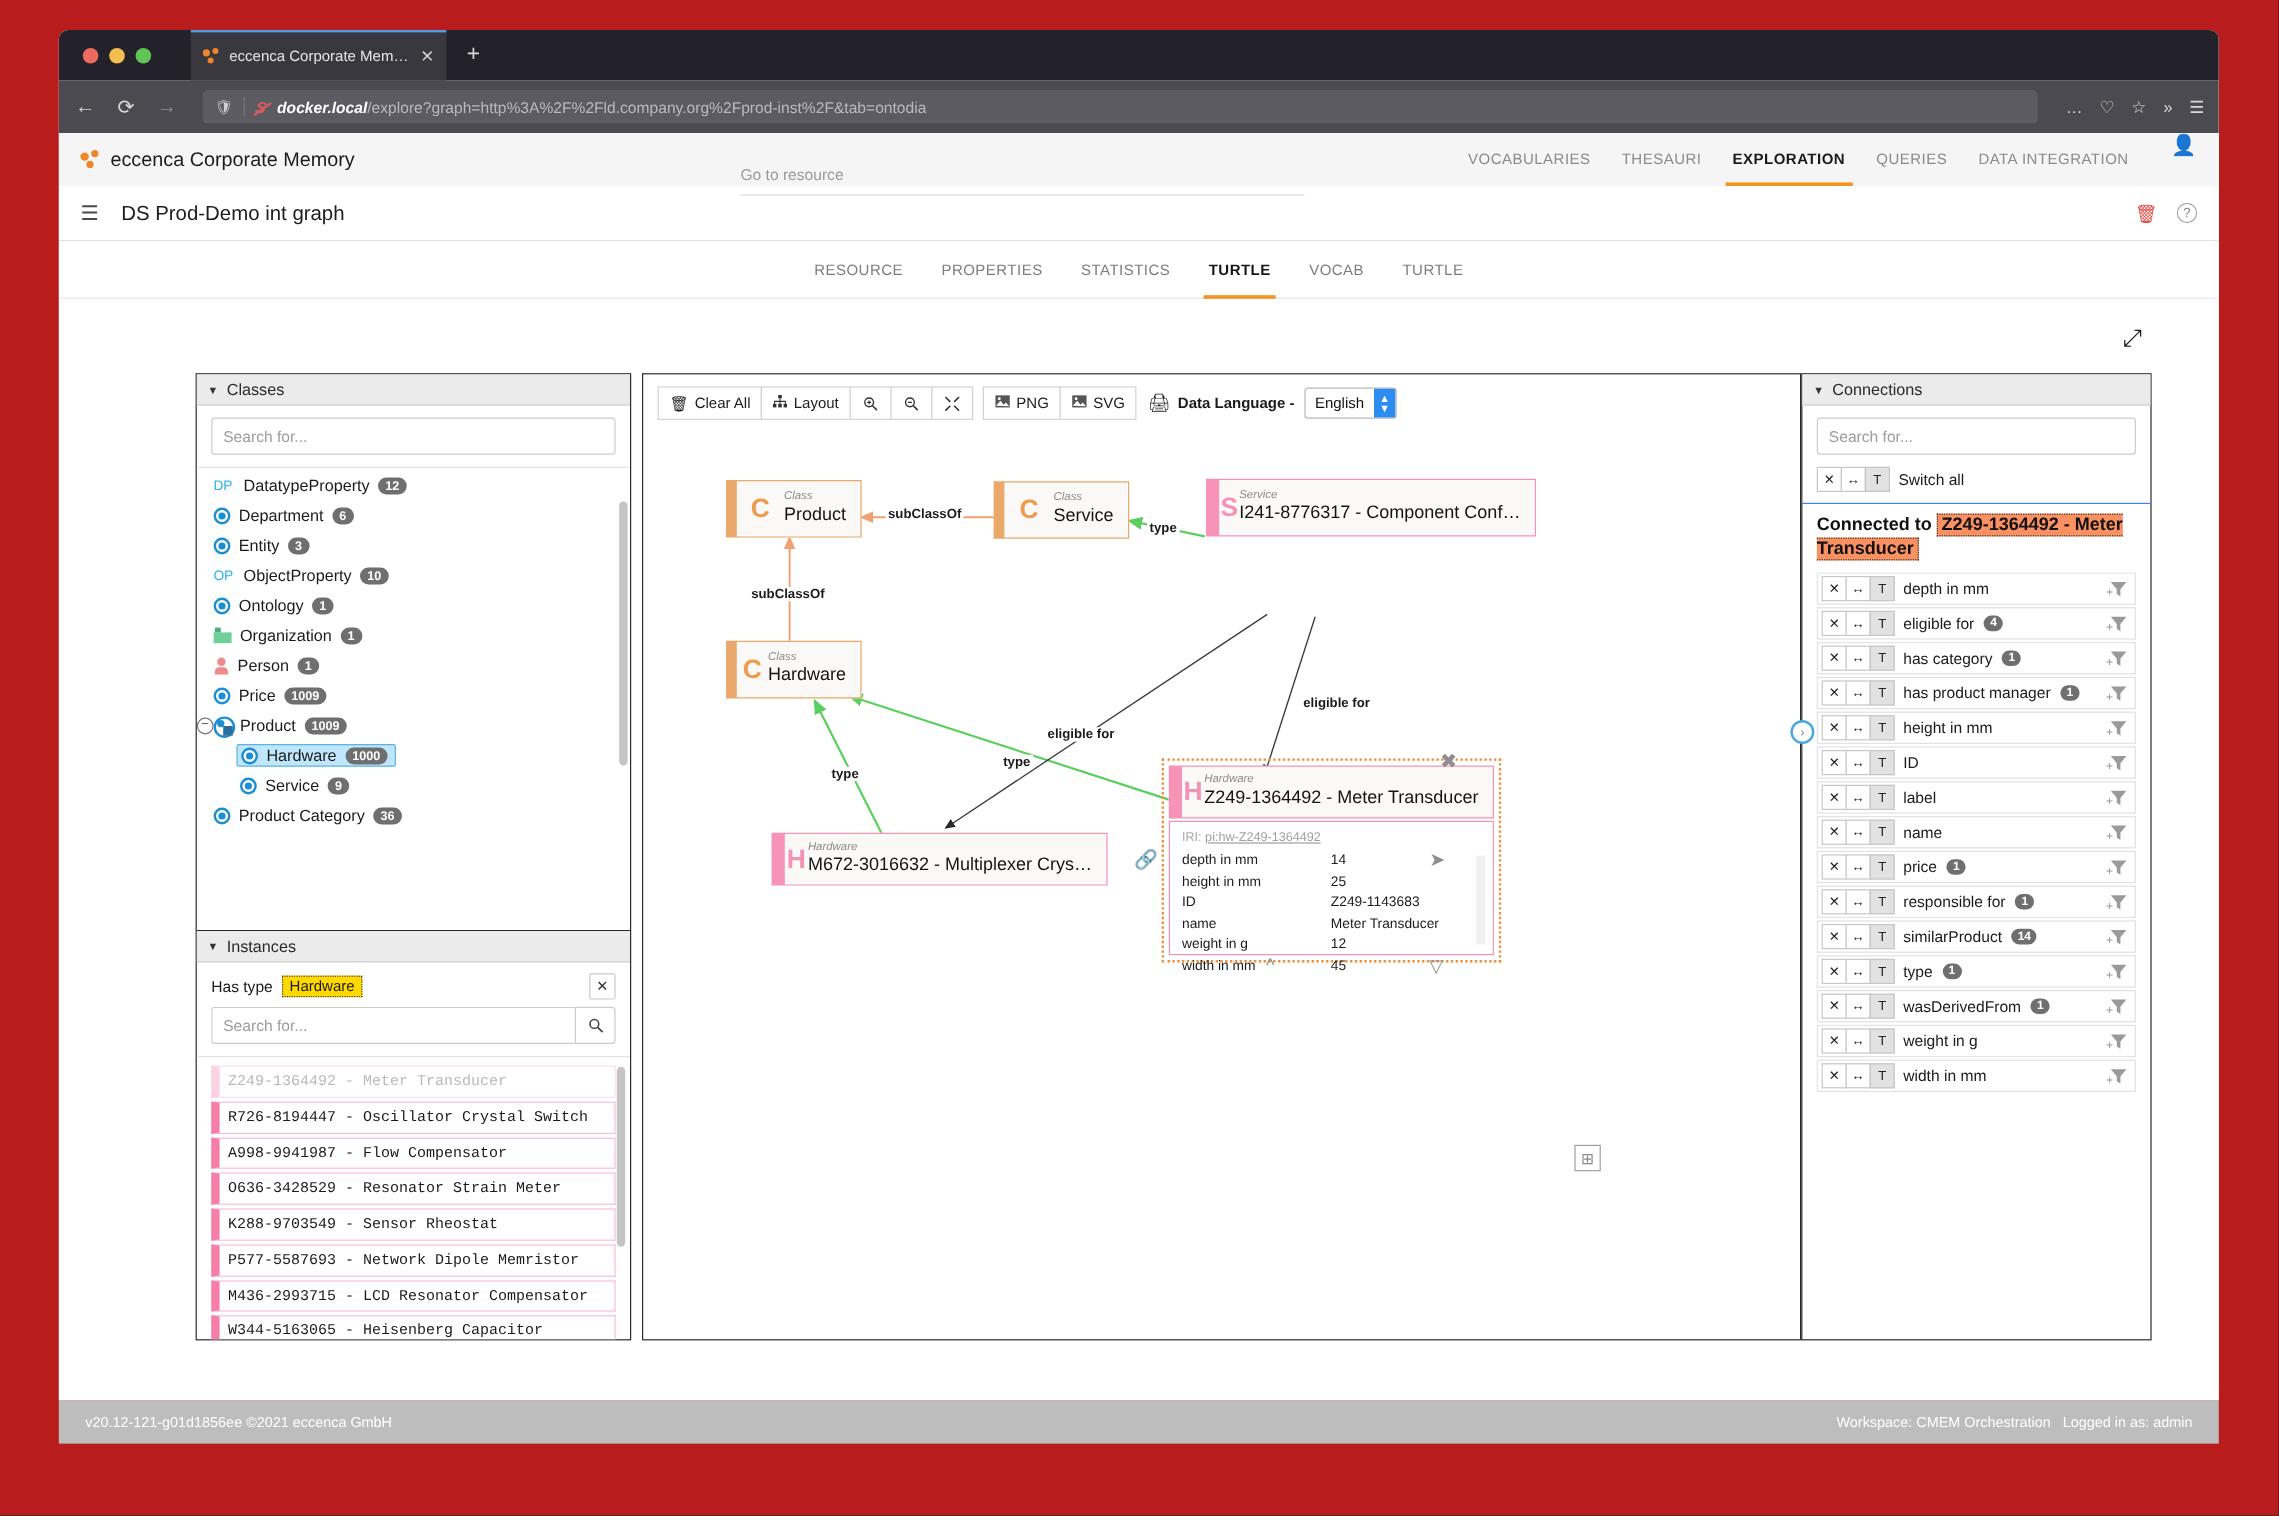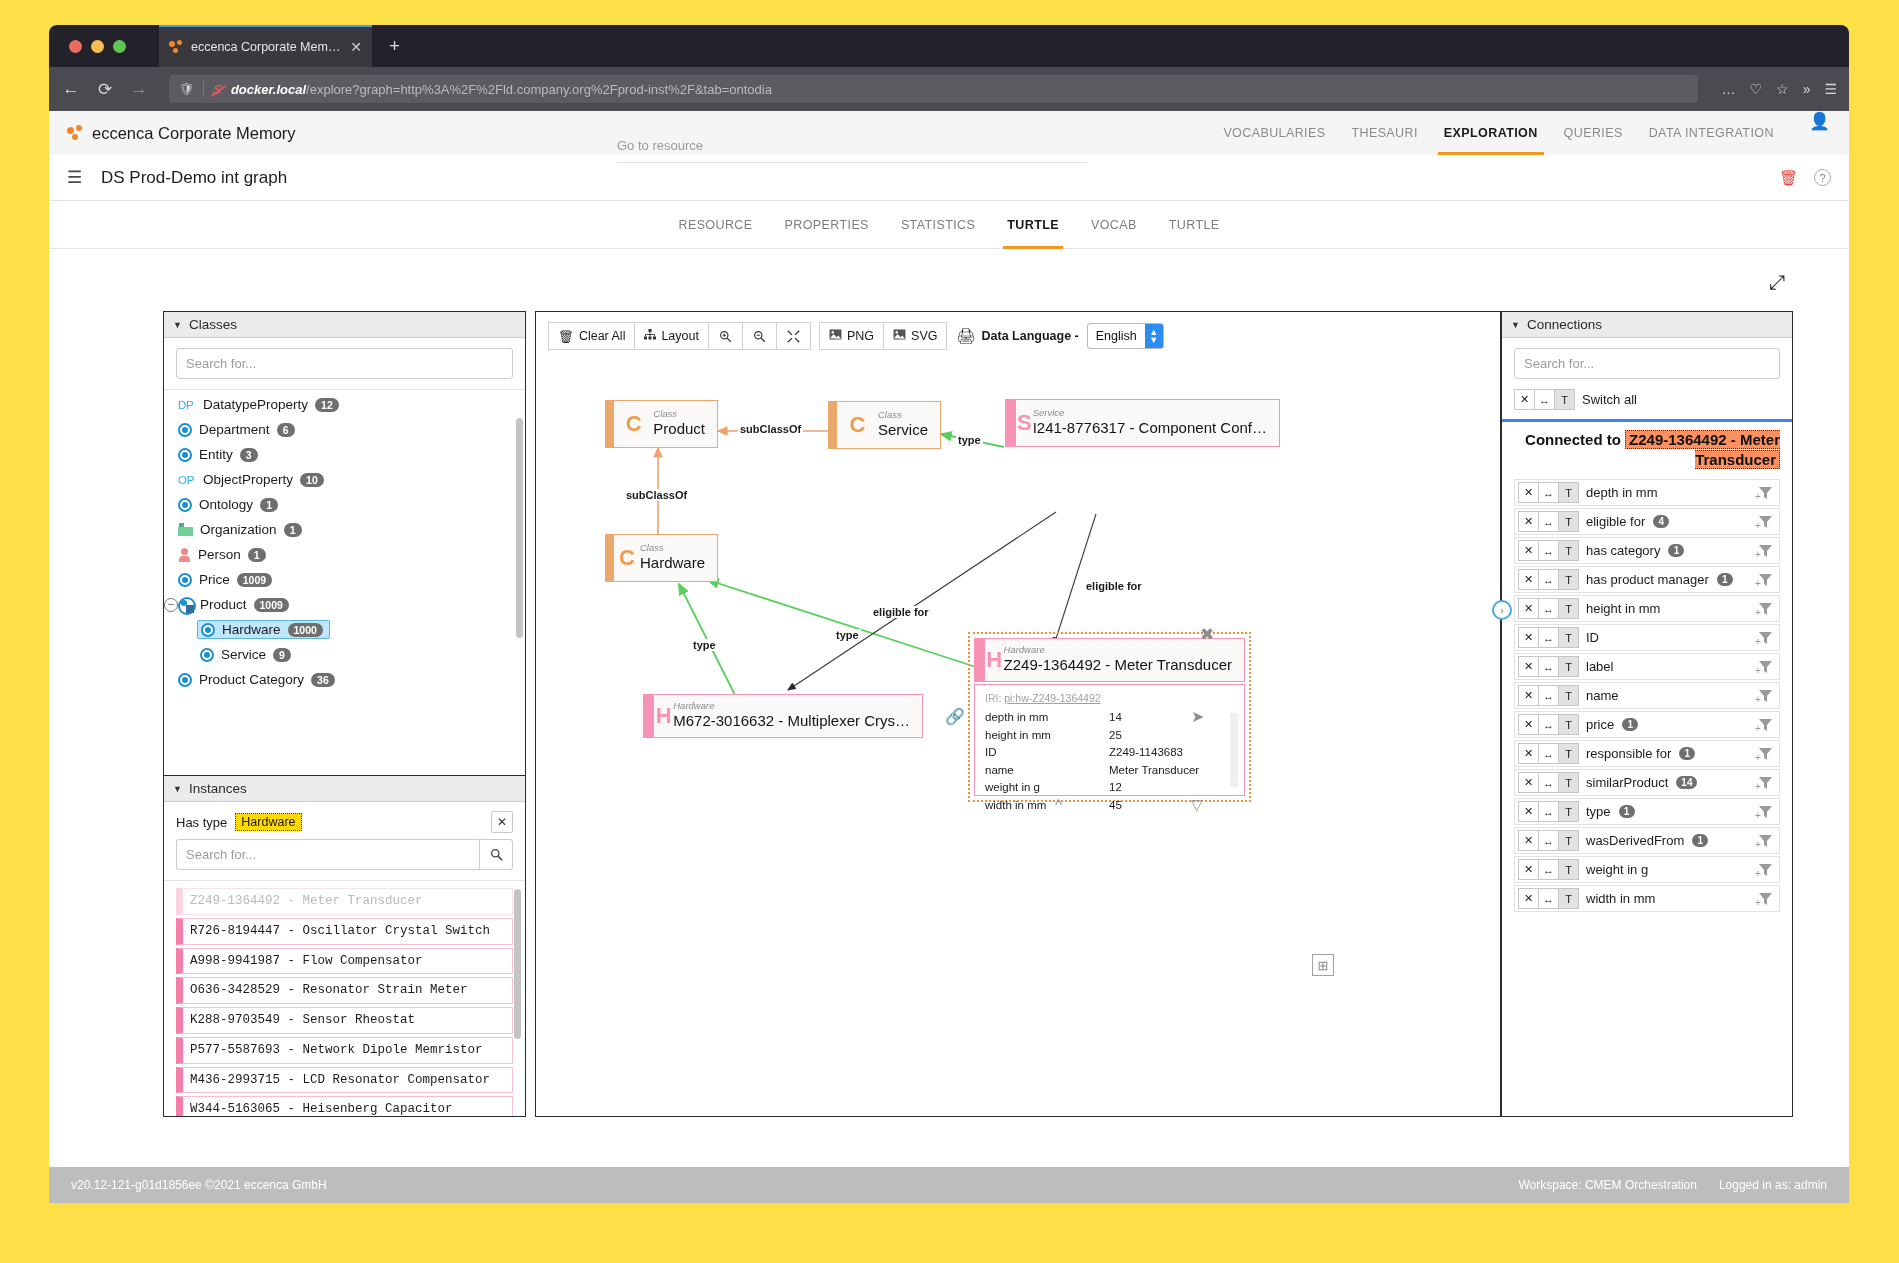--- a/index.html
+++ b/index.html
@@ -2,21 +2,21 @@
 <html><head>
 <meta charset="utf-8">
 <style>
   * { box-sizing: border-box; margin: 0; padding: 0; }
   html, body {
     width: 1899px; height: 1263px;
     background: #000;
     font-family: "Liberation Sans", sans-serif;
     overflow: hidden;
   }
-  .screen { position: relative; width: 1899px; height: 1263px; background: #fde047; }
+  .screen { position: relative; width: 1899px; height: 1263px; background: #b91c1c; }
 
   
   .browser {
     position: absolute; left: 49px; top: 25px;
     width: 1800px; height: 1142px;
     background: #fff;
     border-radius: 8px 8px 0 0;
     overflow: hidden;
     box-shadow: 0 0 0 0 #000;
   }
@@ -318,22 +318,21 @@
   .switchrow { display:flex; align-items:center; padding: 0 12px 9px 12px; gap:8px; }
   .minitoggle { display:flex; }
   .mt {
     width:21px;height:21px;border:1px solid #c6c6c6; background:#fff; margin-right:-1px;
     display:flex;align-items:center;justify-content:center; font-size:11px; color:#222;
   }
   .mt.on { background:#e2e2e2; }
   .switchrow .lbl { font-size: 13px; color:#1b1b1b; }
   .connto {
     padding: 8px 12px 10px; font-size: 15px; color:#111; font-weight: bold; line-height: 1.3;
-    border-top:3px solid #3b82f6;
-    text-align:right;
+    border-top:1px solid #3b82f6;
   }
   .connto .hl {
     background:#fb9061; color:#111; border:1px dotted #333; padding: 0 3px;
     font-weight:bold;
   }
   .clist { flex:1; overflow:hidden; padding: 0 12px; }
   .crow {
     display:flex; align-items:center; gap: 8px; border:1px solid #e2e2e2;
     padding: 2px 4px 2px 3px; margin-bottom: 2px; min-height: 24px;
   }
@@ -345,21 +344,21 @@
   .funnel { margin-left:auto; position:relative; width: 18px; height: 16px; color:#9a9a9a; }
   .funnel svg { display:block; }
   .funnel .plus { position:absolute; left:-2px; bottom:-1px; font-size: 10px; color:#9a9a9a; }
 
   
   .footer {
     position:absolute; left: 49px; top: 1167px; width: 1800px; height: 36px;
     background: #bdbdbd; display:flex; align-items:center; padding: 0 22px;
     font-size: 12px; color:#fff;
   }
-  .footer .right { margin-left:auto; display:flex; gap: 22px; }
+  .footer .right { margin-left:auto; display:flex; gap: 10px; }
 </style>
 </head>
 <body>
 
 <div class="screen">
 
   <div class="browser">
 
     <div class="tabbar">
       <div class="traffic">

